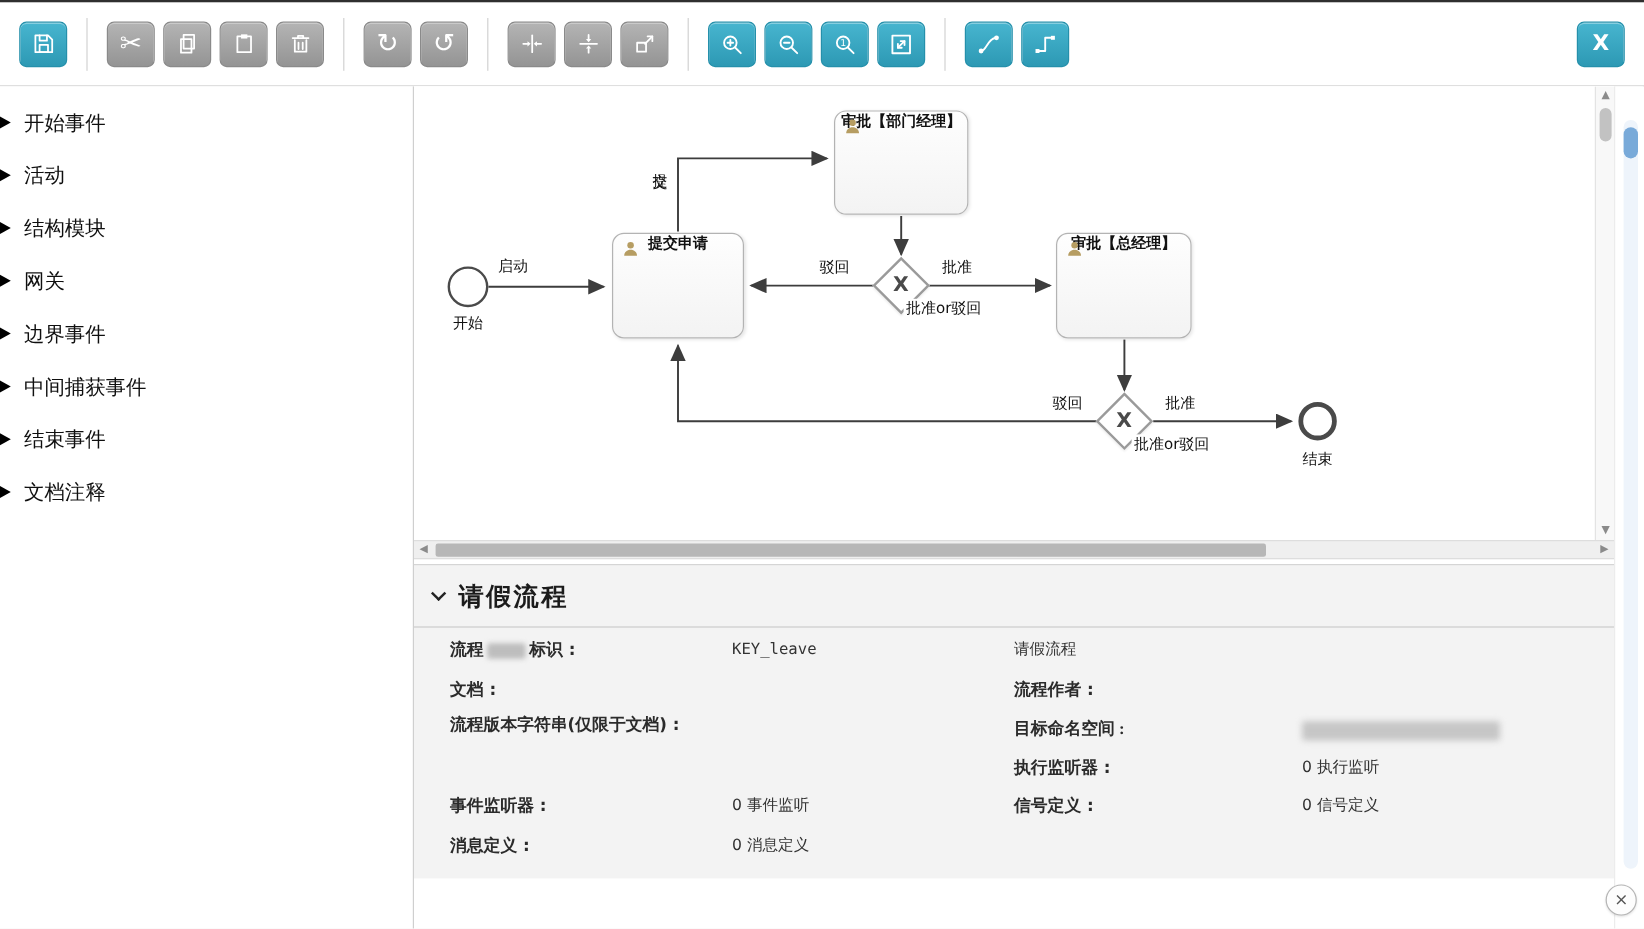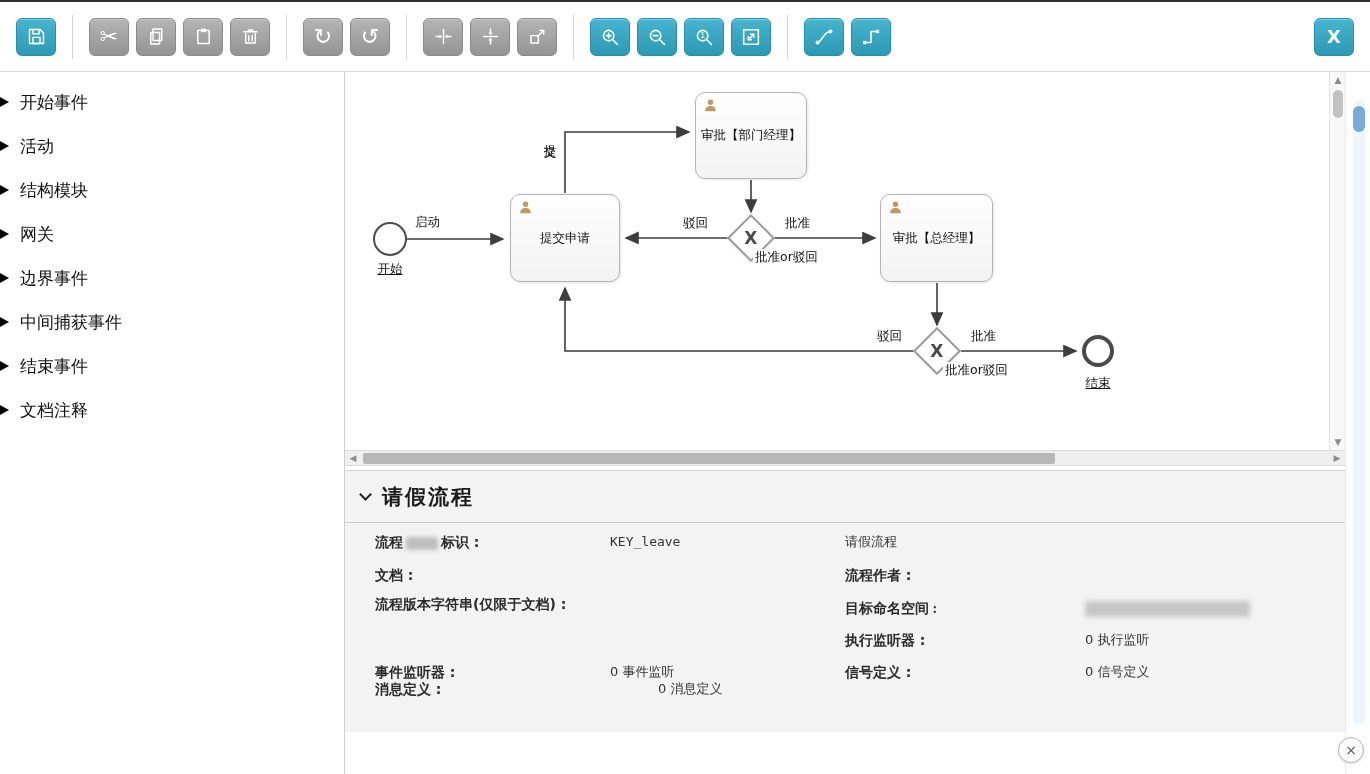--- a/index.html
+++ b/index.html
@@ -31,31 +31,31 @@
             border-bottom:5px solid transparent; }
   .main { position:relative; width:1000px; background:#fff; }
   .rightstrip { position:relative; width:24px; background:#fff; border-left:1px solid #ececec; }
 
   
   .canvas { position:absolute; left:0; top:0; width:1000px; height:378px; background:#fff; overflow:hidden; }
   .edges { position:absolute; left:0; top:0; }
   .edge { stroke:#3d3d3d; stroke-width:1.6; fill:none; marker-end:url(#arr); }
   .task { position:absolute; border:1px solid #b3b3b3; border-radius:10px;
           background:linear-gradient(#fefefe,#f3f3f3); box-shadow:1px 1px 3px rgba(0,0,0,.10);
-          display:flex; align-items:center; justify-content:center; font-size:12.5px; color:#111;
-          text-align:center; cursor:pointer; }
+          display:flex; justify-content:center; font-size:12.5px; color:#111;
+          text-align:center; cursor:pointer;font-weight:bold; }
   .person { position:absolute; left:7px; top:5px; }
   .evcircle { position:absolute; border-radius:50%; background:#fff; cursor:pointer; }
   .start { left:28px; top:150px; width:34px; height:34px; border:2px solid #4a4a4a; }
   .end { left:737px; top:263px; width:32px; height:32px; border:4px solid #4a4a4a; }
   .gw { position:absolute; width:34px; height:34px; background:#fff; border:2px solid #9a9a9a;
         transform:rotate(45deg); display:flex; align-items:center; justify-content:center;
         box-shadow:1px 1px 2px rgba(0,0,0,.08); cursor:pointer; }
   .gwx { transform:rotate(-45deg); font-weight:bold; font-size:17px; color:#4a4a4a; }
-  .nlabel { position:absolute; font-size:12.5px; color:#111; text-align:center;text-decoration:underline; }
+  .nlabel { position:absolute; font-size:12.5px; color:#111; text-align:center; }
   .elabel { position:absolute; font-size:12.5px; color:#111; background:#fff;
             padding:0 2px; line-height:15px; white-space:nowrap; }
   .vlabel { writing-mode:vertical-rl; background:#fff; padding:2px 0; }
 
   
   .vscroll { position:absolute; right:0; top:0; width:16px; height:378px; background:#f8f8f8;
              border-left:1px solid #e3e3e3; }
   .vs-arrow { position:absolute; left:0; width:16px; height:16px; color:#8b8b8b; font-size:9px;
               display:flex; align-items:center; justify-content:center; cursor:pointer; }
   .vs-thumb { position:absolute; left:3px; top:18px; width:10px; height:28px; background:#c2c2c2;
@@ -359,21 +359,21 @@
             <div class="prow" style="top:72px;">
               <span class="plabel">
                 <span class="wrapnarrow">流程版本字符串(仅限于文档) :</span>
               </span>
               <span class="pval"></span>
             </div>
             <div class="prow" style="top:140px;">
               <span class="plabel">事件监听器 :</span>
               <span class="pval">0 事件监听</span>
             </div>
-            <div class="prow" style="top:157px;gap:48px;">
+            <div class="prow" style="top:173px;">
               <span class="plabel">消息定义 :</span>
               <span class="pval">0 消息定义</span>
             </div>
           </div>
 
           <div class="pcol right">
             <div class="prow" style="top:10px;">
               <span class="pval">请假流程</span>
             </div>
             <div class="prow" style="top:43px;">

